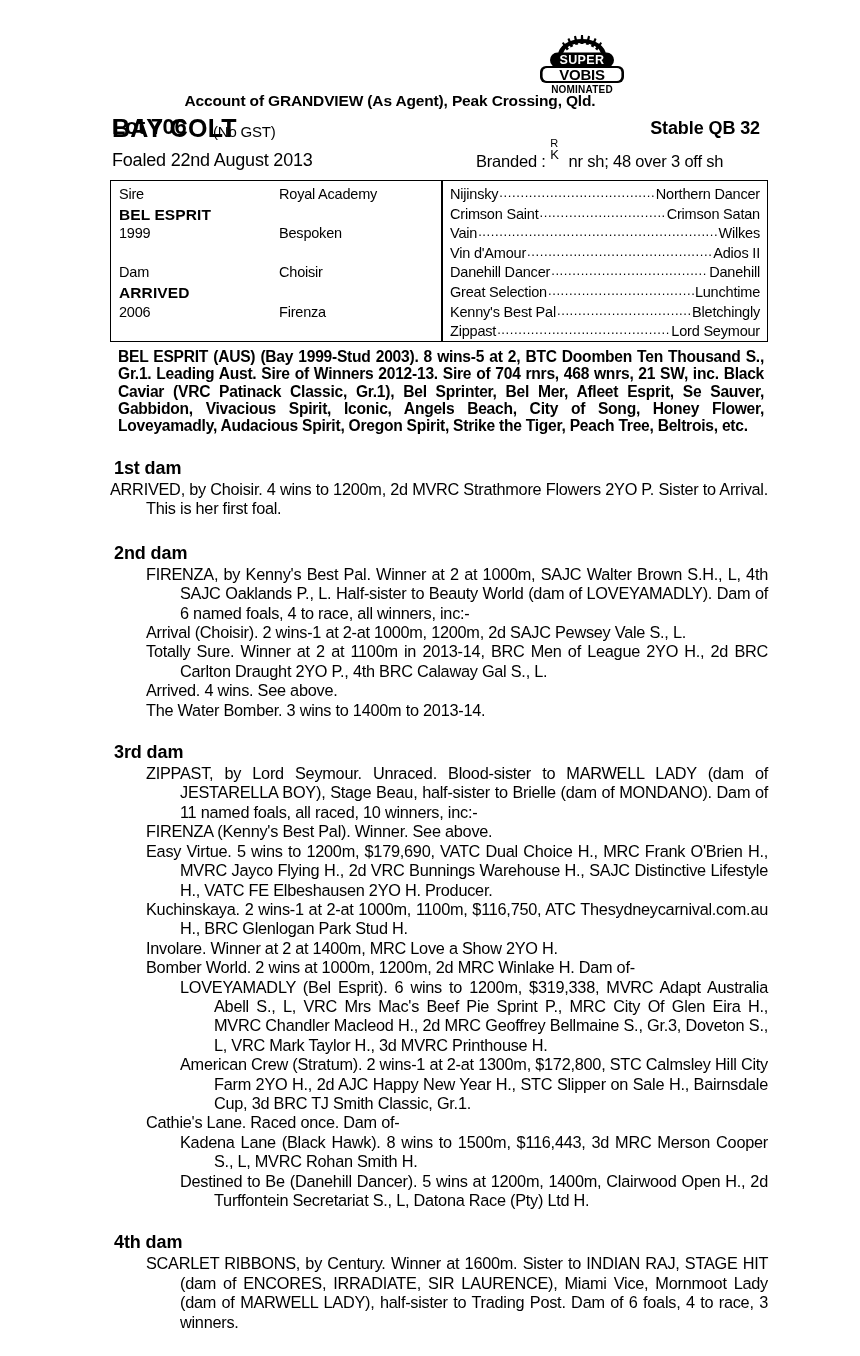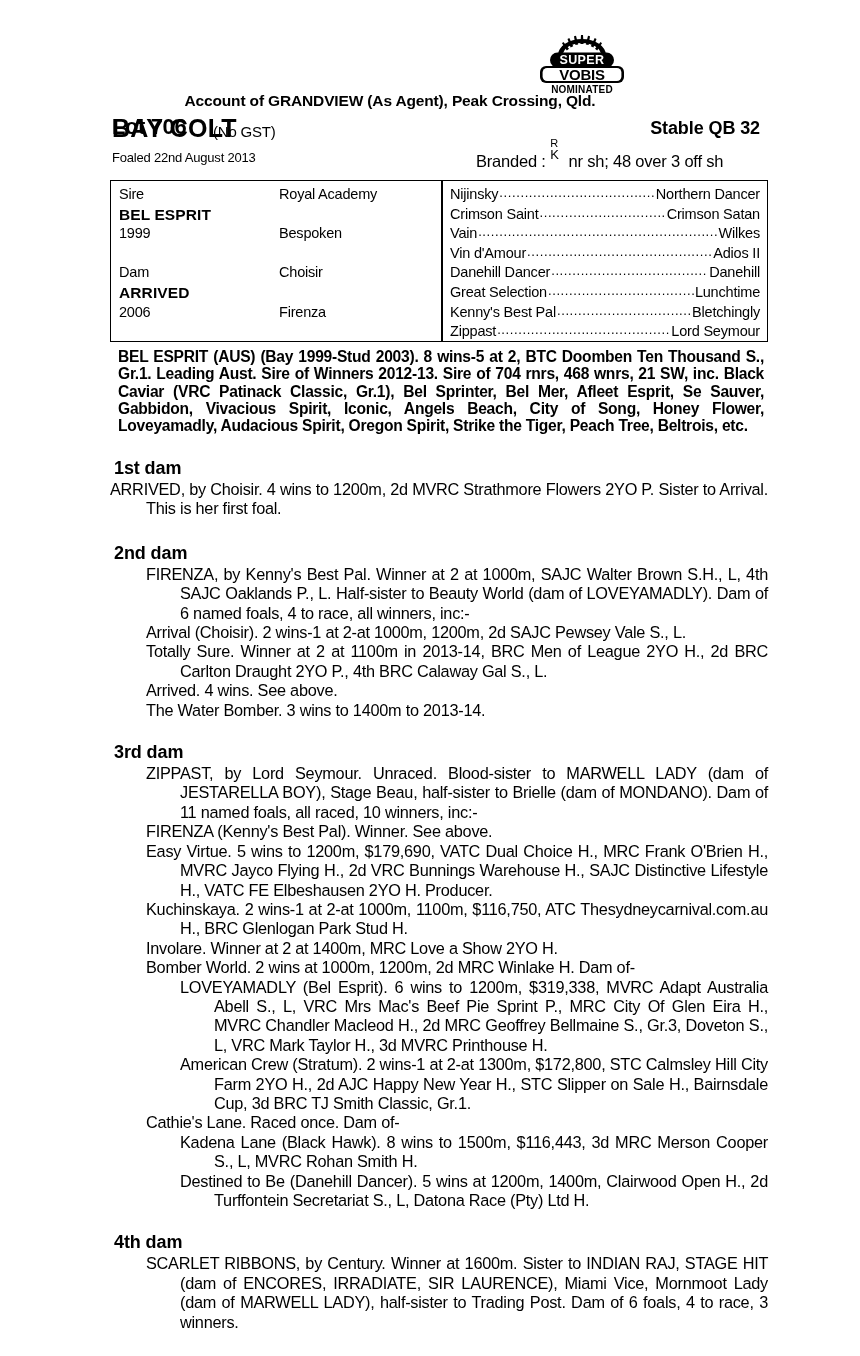--- a/index.html
+++ b/index.html
@@ -79,21 +79,21 @@
     position: absolute;
     right: 0; top: 4px;
     font-size: 18px;
     font-weight: bold;
     letter-spacing: -0.1px;
   }
   .foaled {
     position: absolute;
     left: 112px;
     top: 150px;
-    font-size: 13px;
+    font-size: 18px;
     letter-spacing: -0.2px;
   }
   .branded {
     position: absolute;
     left: 476px;
     top: 150px;
     font-size: 16.5px;
     letter-spacing: -0.2px;
     white-space: nowrap;
   }

